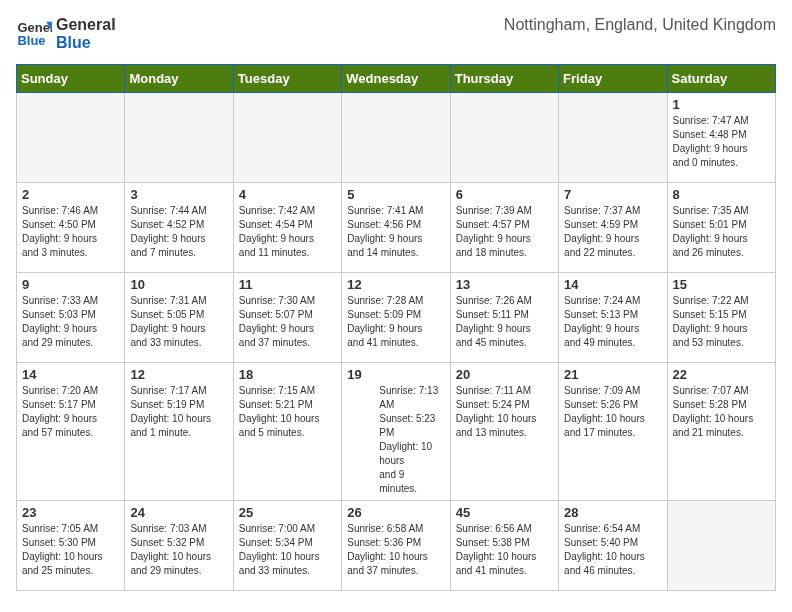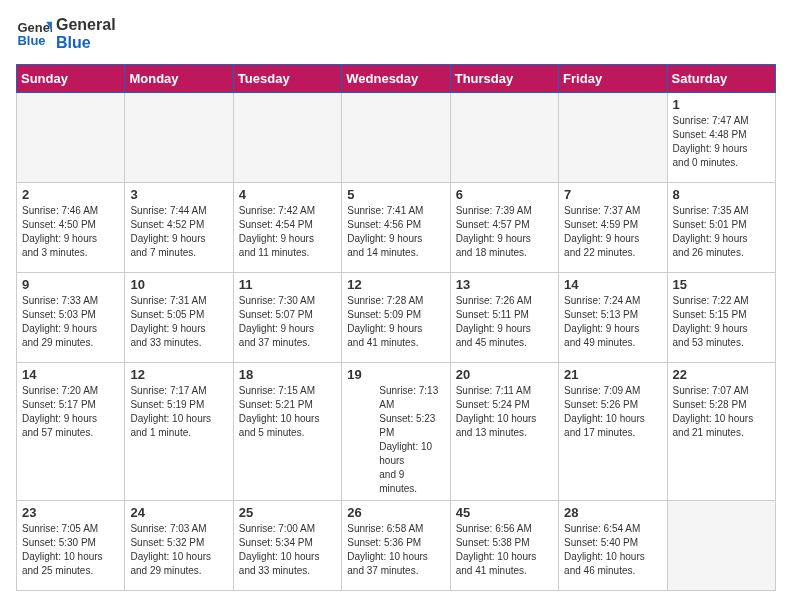--- a/index.html
+++ b/index.html
@@ -36,21 +36,21 @@
     .location {
       font-size: 16px;
       color: #555;
     }
     .calendar {
       width: 100%;
       border-collapse: collapse;
       table-layout: fixed;
     }
     .calendar th {
-      background: #be185d;
+      background: #4d7c0f;
       color: #fff;
       font-size: 13px;
       font-weight: bold;
       padding: 6px 4px;
       text-align: left;
       border: 1px solid #1565C0;
     }
     .calendar td {
       vertical-align: top;
       border: 1px solid #ccc;
@@ -87,20 +87,21 @@
       <text x="2" y="22" font-size="18" font-weight="bold" fill="#333" font-family="Arial">General</text>
       <text x="2" y="40" font-size="18" font-weight="bold" fill="#1565C0" font-family="Arial">Blue</text>
       <polygon points="42,8 52,8 52,24" fill="#1976D2"></polygon>
     </svg>
     <div style="display:flex;flex-direction:column;line-height:1.1;">
       <span style="font-size:16px;font-weight:bold;color:#333;">General</span>
       <span style="font-size:16px;font-weight:bold;color:#1565C0;">Blue</span>
     </div>
   </div>
   <div class="title-area">
+    <div class="location">Nottingham, England, United Kingdom</div>
   </div>
 </div>
 
 <table class="calendar">
   <thead>
     <tr>
     <th>Sunday</th>
         <th>Monday</th>
         <th>Tuesday</th>
         <th>Wednesday</th>

